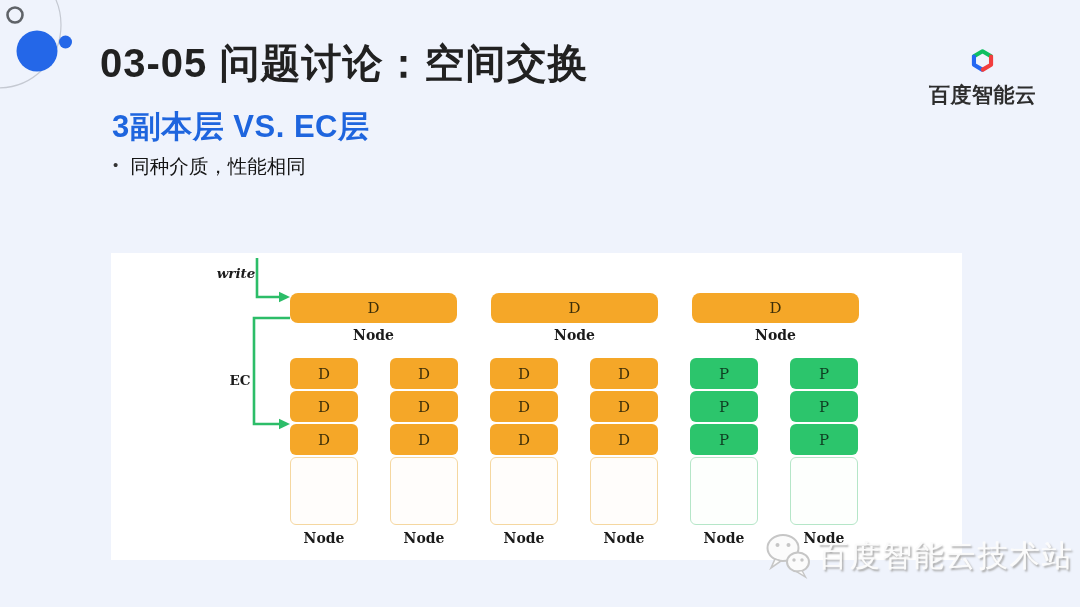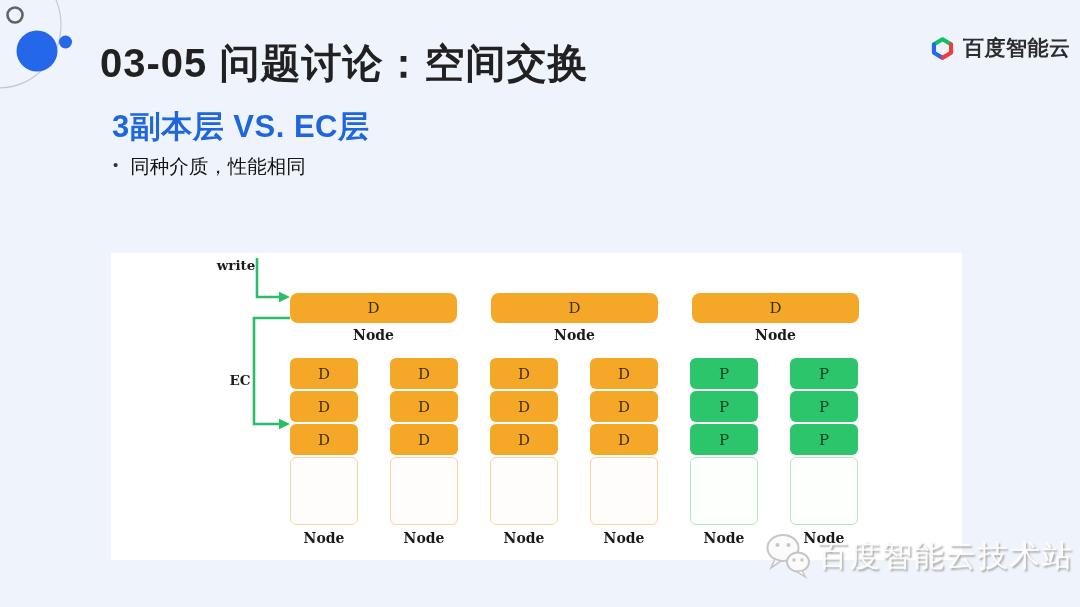--- a/index.html
+++ b/index.html
@@ -4,34 +4,34 @@
 <style>
   html,body{margin:0;padding:0;}
   body{font-family:"Liberation Sans",sans-serif;}
   .slide{position:relative;width:1080px;height:607px;background:#eff3fc;overflow:hidden;}
 
   
   .deco-svg{position:absolute;left:0;top:0;pointer-events:none;}
 
   
   .title{position:absolute;left:100px;top:36px;font-size:40px;font-weight:800;color:#212121;letter-spacing:1px;}
-  .logo{position:absolute;left:929px;top:34px;display:flex;align-items:center;gap:7px;}
+  .logo{position:absolute;left:929px;top:47px;display:flex;align-items:center;gap:7px;flex-direction:column;}
   .logo-text{font-size:21px;font-weight:700;color:#2d2d2d;letter-spacing:0.5px;}
 
   
   .heading{position:absolute;left:112px;top:106px;font-size:31px;font-weight:800;color:#1e65de;letter-spacing:0.5px;}
   .bullets{position:absolute;left:113px;top:153px;}
   .bullet{display:flex;align-items:flex-start;margin-bottom:16px;font-size:19.5px;color:#151515;}
   .bullet::before{content:"•";font-size:15px;margin:3px 12px 0 0;color:#333;}
 
   
   .panel{position:absolute;left:111px;top:253px;width:851px;height:307px;background:#ffffff;}
   .arrows{position:absolute;left:0;top:0;}
   .dlabel{position:absolute;font-family:"DejaVu Serif",serif;font-weight:700;font-size:13.5px;color:#1c1c1c;text-align:center;}
-  .write-label{left:103px;top:4px;width:44px;}
+  .write-label{left:103px;top:12px;width:44px;font-style:italic;}
   .ec-label{left:114px;top:119px;width:30px;}
 
   .top-box{position:absolute;top:40px;height:30px;border-radius:8px;background:#f5a728;
            font-family:"DejaVu Serif",serif;font-size:15px;color:#3c2e08;
            display:flex;align-items:center;justify-content:center;}
   .top-node-label{position:absolute;top:74px;height:16px;text-align:center;
            font-family:"DejaVu Serif",serif;font-weight:700;font-size:14px;color:#1a1a1a;}
 
   .col{position:absolute;top:105px;width:68px;}
   .cell{height:31px;border-radius:6px;margin-bottom:2px;

